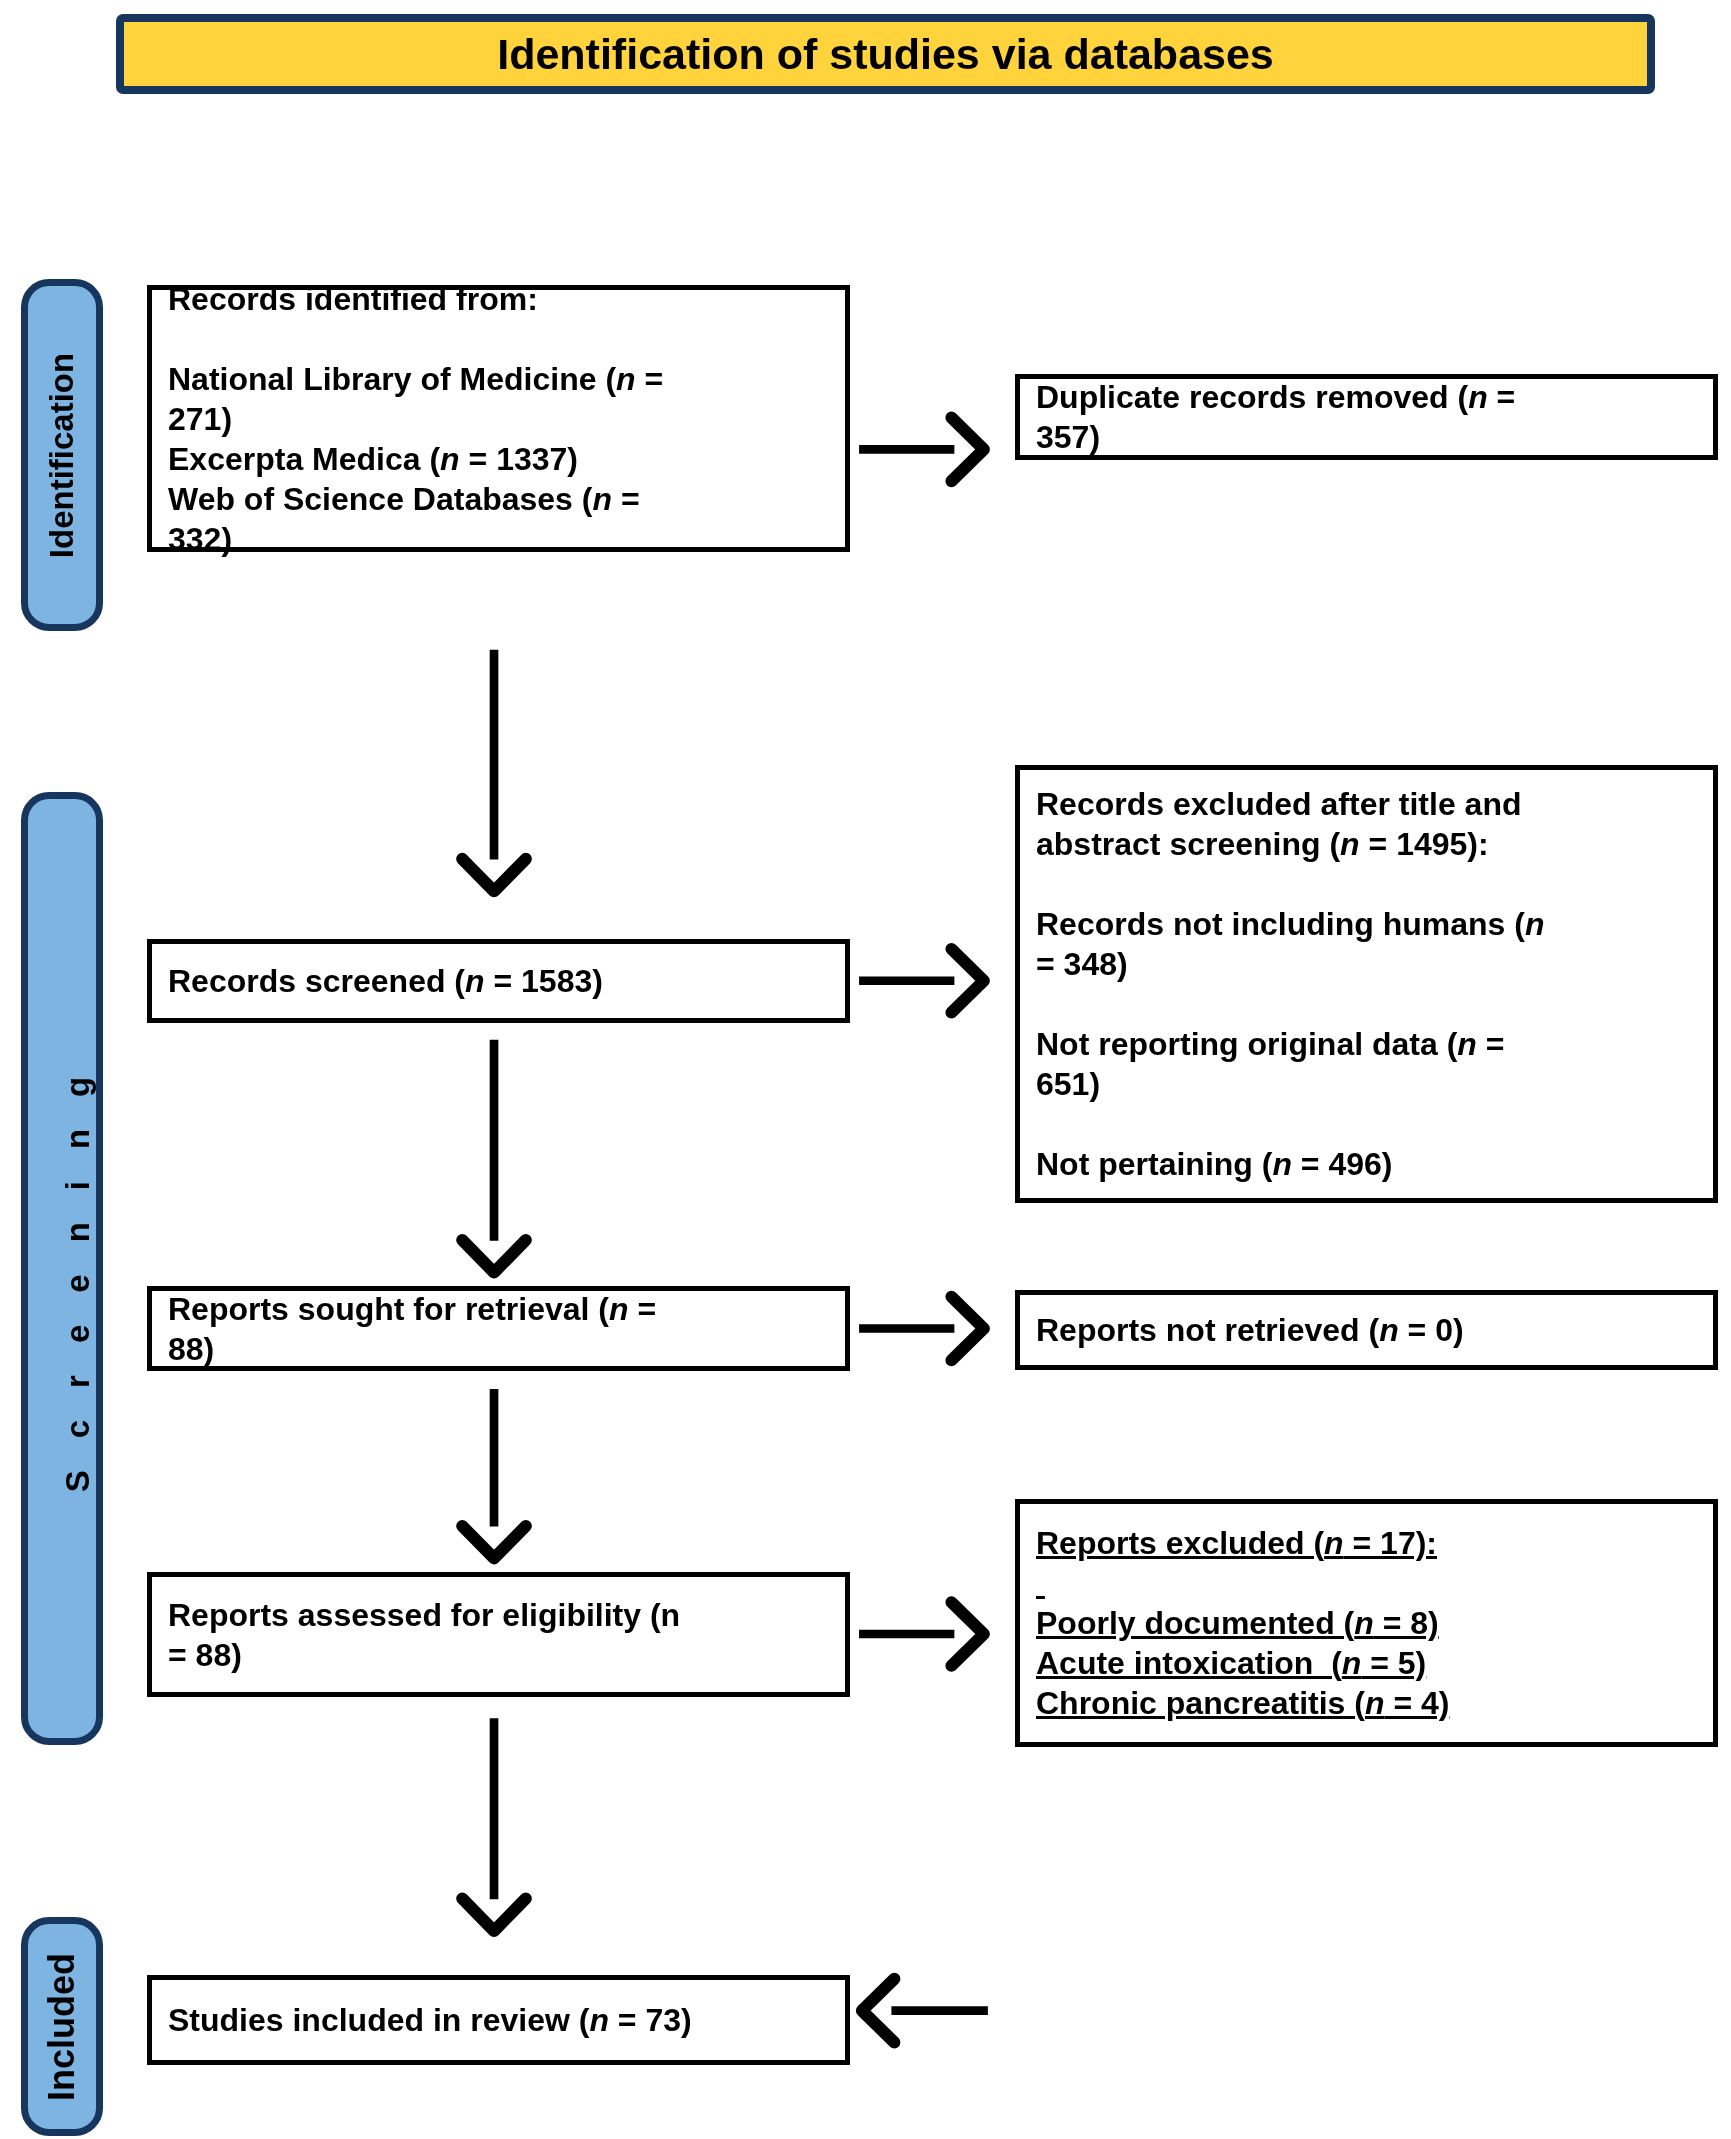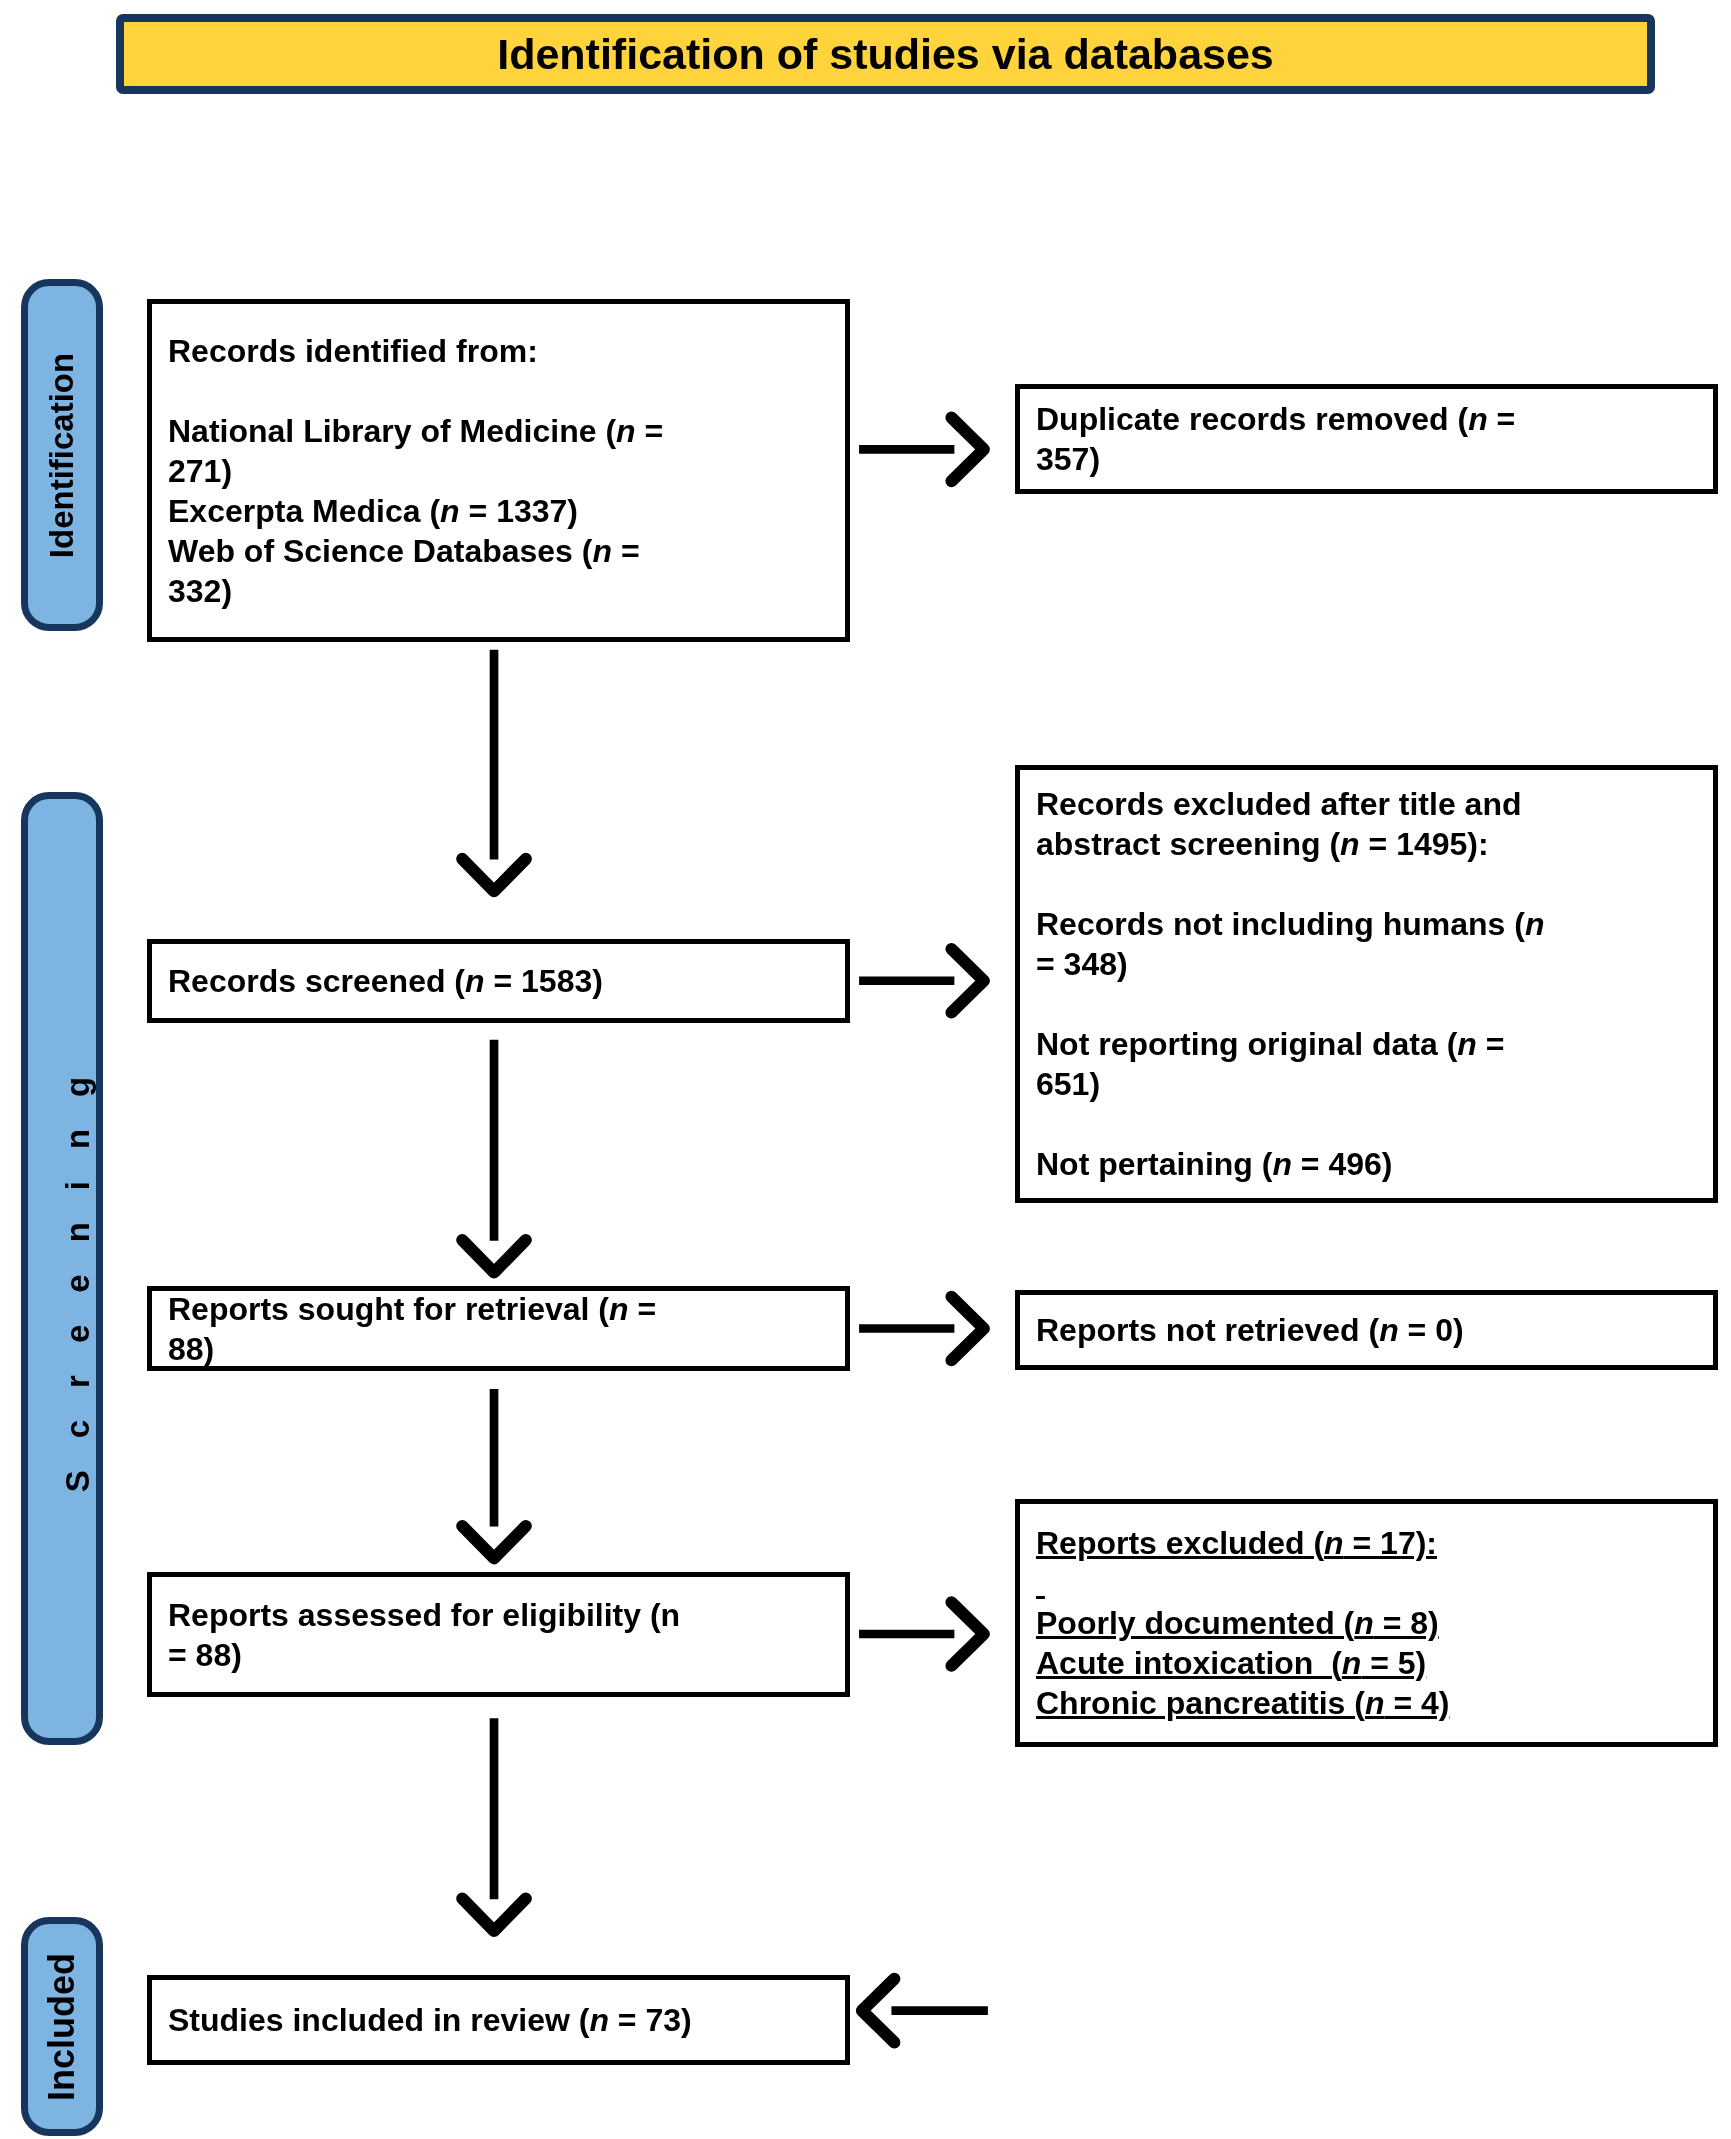--- a/index.html
+++ b/index.html
@@ -31,26 +31,26 @@
   .box{
     position:absolute;background:#fff;border:5.8px solid #000;box-sizing:border-box;
     display:flex;flex-direction:column;justify-content:center;
     padding:0 14px 0 16px;font-size:32px;
   }
   .line{white-space:pre;line-height:40px;min-height:40px;}
   .it{font-style:italic;}
 
   .col-left{left:147px;width:703px;}
   .col-right{left:1015px;width:703px;}
-  #box-identified{top:285px;height:343px;margin-top:14px;}
+  #box-identified{top:285px;height:267px;}
   #box-screened{top:939px;height:84px;}
   #box-sought{top:1286px;height:85px;}
   #box-assessed{top:1572px;height:125px;}
   #box-included{top:1975px;height:90px;}
-  #box-duplicates{top:384px;height:110px;}
+  #box-duplicates{top:374px;height:86px;}
   #box-excluded-screening{top:765px;height:438px;}
   #box-not-retrieved{top:1290px;height:80px;}
   #box-excluded-reports{top:1499px;height:248px;text-decoration:underline;}
   #box-google{top:1966px;height:113px;}
 
   .arrows{position:absolute;left:0;top:0;pointer-events:none;}
   .arrows line,.arrows polyline{stroke:#000;fill:none;}
   .shaft{stroke-width:15px;}
   .head{stroke-width:21px;stroke-linecap:round;stroke-linejoin:round;}
 </style>

